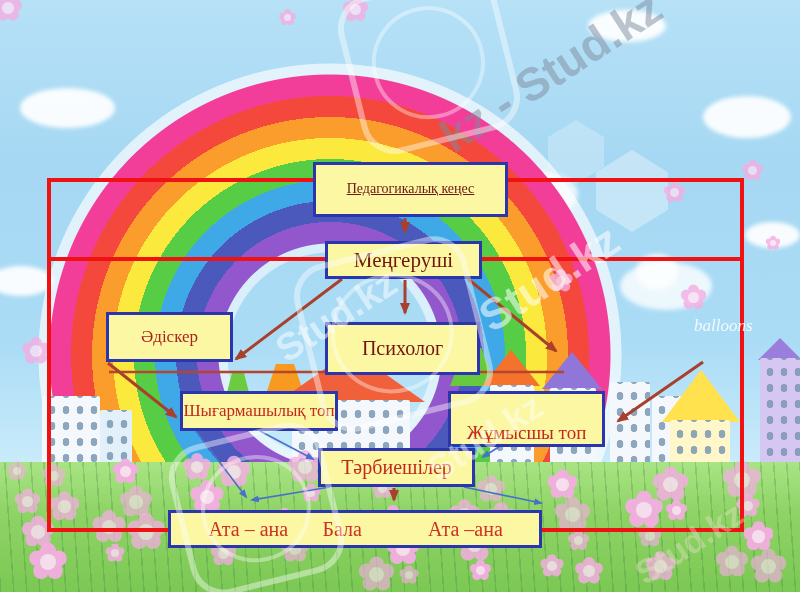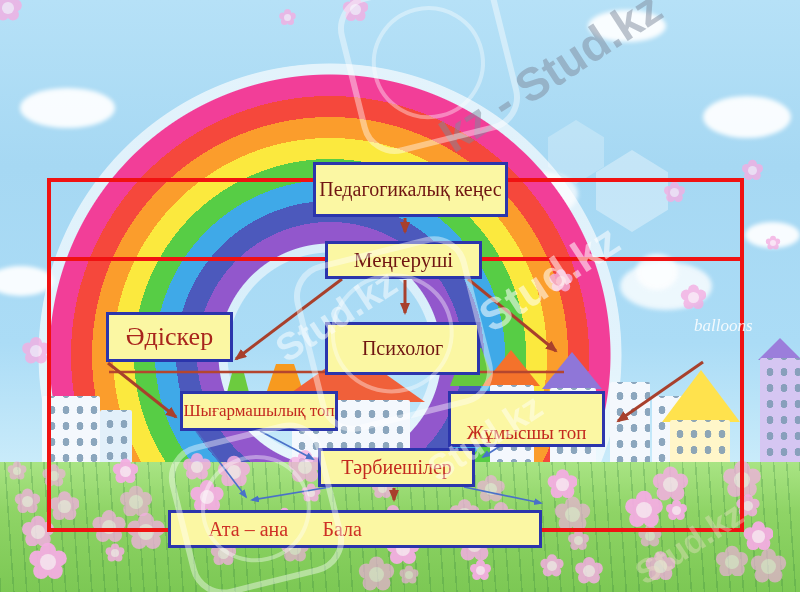--- a/index.html
+++ b/index.html
@@ -174,44 +174,45 @@
     <line x1="108" y1="363" x2="176" y2="417" stroke="#A8402C" stroke-width="3" marker-end="url(#mr)"></line>
     <line x1="703" y1="362" x2="618" y2="421" stroke="#A8402C" stroke-width="3" marker-end="url(#mr)"></line>
     <line x1="394" y1="488" x2="394" y2="500" stroke="#A8402C" stroke-width="3" marker-end="url(#mr)"></line>
     <line x1="260" y1="431" x2="313" y2="459" stroke="#4A71C8" stroke-width="1.6" marker-end="url(#mb)"></line>
     <line x1="527" y1="429" x2="483" y2="457" stroke="#4A71C8" stroke-width="1.6" marker-end="url(#mb)"></line>
     <line x1="330" y1="487" x2="252" y2="500" stroke="#4A71C8" stroke-width="1.6" marker-end="url(#mb)"></line>
     <line x1="196" y1="431" x2="246" y2="497" stroke="#4A71C8" stroke-width="1.6" marker-end="url(#mb)"></line>
     <line x1="464" y1="487" x2="541" y2="503" stroke="#4A71C8" stroke-width="1.6" marker-end="url(#mb)"></line>
   </svg>
 
-  <div class="node t-dark" style="left:313px;top:162px;width:195px;height:55px;font-size:20px;">
+  <div class="node t-dark" style="left:313px;top:162px;width:195px;height:55px;font-size:14px;text-decoration:underline;">
     <span>Педагогикалық кеңес</span>
   </div>
   <div class="node t-dark" style="left:325px;top:241px;width:157px;height:38px;font-size:21px;">
     <span>Меңгеруші</span>
   </div>
-  <div class="node t-mid" style="left:106px;top:312px;width:127px;height:50px;font-size:26px;">
+  <div class="node t-mid" style="left:106px;top:312px;width:127px;height:50px;font-size:17px;">
     <span>Әдіскер</span>
   </div>
   <div class="node t-dark" style="left:325px;top:322px;width:155px;height:53px;font-size:20px;text-align:right;">
     <span>Психолог</span>
   </div>
   <div class="node t-red" style="left:180px;top:391px;width:158px;height:40px;font-size:17px;">
     <span>Шығармашылық топ</span>
   </div>
   <div class="node t-red" style="left:448px;top:391px;width:157px;height:56px;font-size:19px;align-items:flex-end;">
     <span>Жұмысшы топ</span>
   </div>
   <div class="node t-red" style="left:318px;top:448px;width:157px;height:39px;font-size:20px;">
     <span>Тәрбиешілер</span>
   </div>
   <div class="node" style="left:168px;top:510px;width:374px;height:38px;">
     <span class="fam" style="left:21%;">Ата – ана</span>
     <span class="fam" style="left:46.5%;">Бала</span>
+    <span class="fam" style="left:80%;">Ата –ана</span>
   </div>
 
   <div class="wmtext" style="left:430px;top:118px;font-size:46px;color:rgba(125,138,155,.5);">kz - Stud.kz</div>
   <div class="wmtext" style="left:470px;top:300px;font-size:44px;color:rgba(255,255,255,.55);">Stud.kz</div>
   <div class="wmtext" style="left:268px;top:335px;font-size:38px;color:rgba(255,255,255,.5);">Stud.kz</div>
   <div class="wmtext" style="left:420px;top:455px;font-size:36px;color:rgba(255,255,255,.45);">Stud.kz</div>
   <div class="wmtext" style="left:628px;top:560px;font-size:34px;color:rgba(235,225,200,.4);">Stud.kz</div>
   <div class="wmlogo" style="left:348px;top:-18px;width:150px;height:150px;"></div>
   <div class="wmlogo" style="left:305px;top:248px;width:165px;height:160px;"></div>
   <div class="wmlogo" style="left:178px;top:432px;width:145px;height:142px;"></div>

